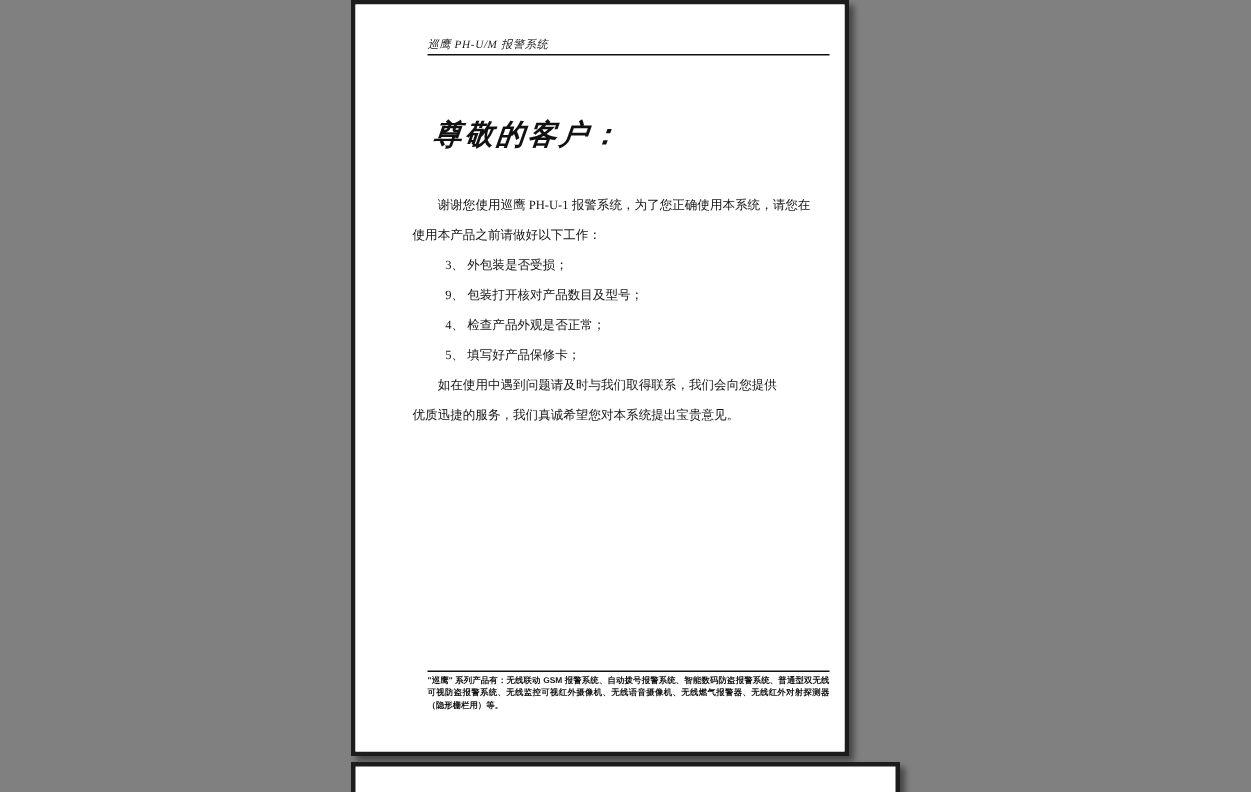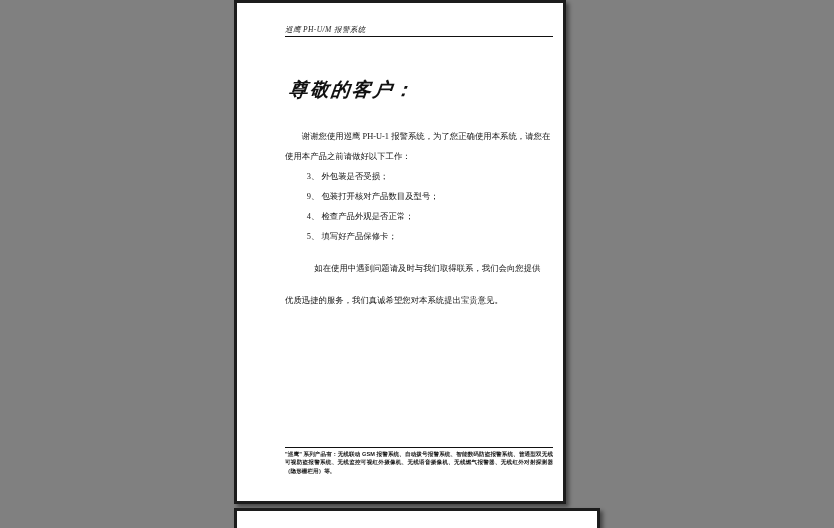--- a/index.html
+++ b/index.html
@@ -79,21 +79,21 @@
     font-weight: bold;
     color: #111;
     font-family: "DejaVu Serif", serif;
     letter-spacing: 2px;
     font-style: italic;
     transform: skewX(-6deg);
   }
 
   .body-text {
     position: absolute;
-    left: 48px;
+    left: 38px;
     top: 124px;
     width: 268px;
     font-size: 8.4px;
     line-height: 20px;
     color: #141414;
     font-family: "Liberation Serif", serif;
   }
   .para {
     text-indent: 2em;
     margin: 0;
@@ -103,22 +103,21 @@
     padding: 0;
     list-style: none;
   }
   .list li {
     text-indent: 2.6em;
     margin: 0;
     line-height: 20px;
   }
   .para-tail {
     text-indent: 2em;
-    margin: 12px;
-    text-align: center;
+    margin: 0;
   }
   .para-tail2 {
     text-indent: 0;
     margin: 0;
   }
 
   .footnote {
     position: absolute;
     left: 48px;
     top: 444px;

